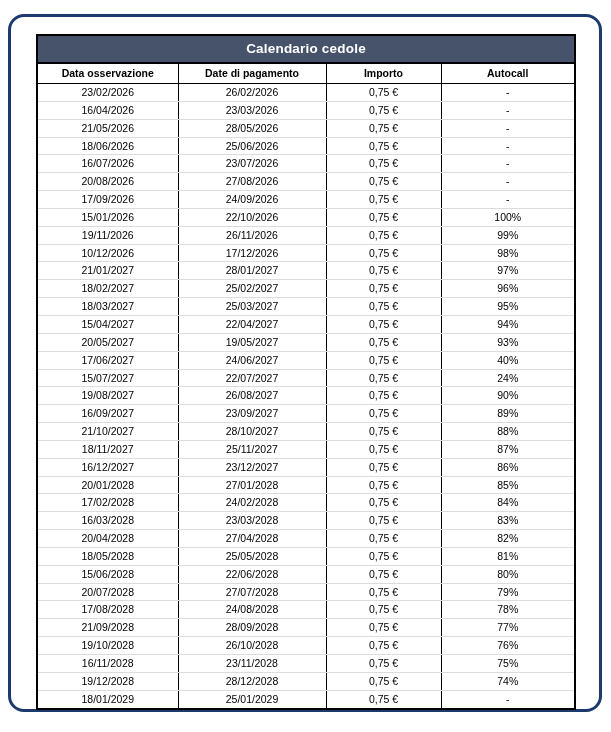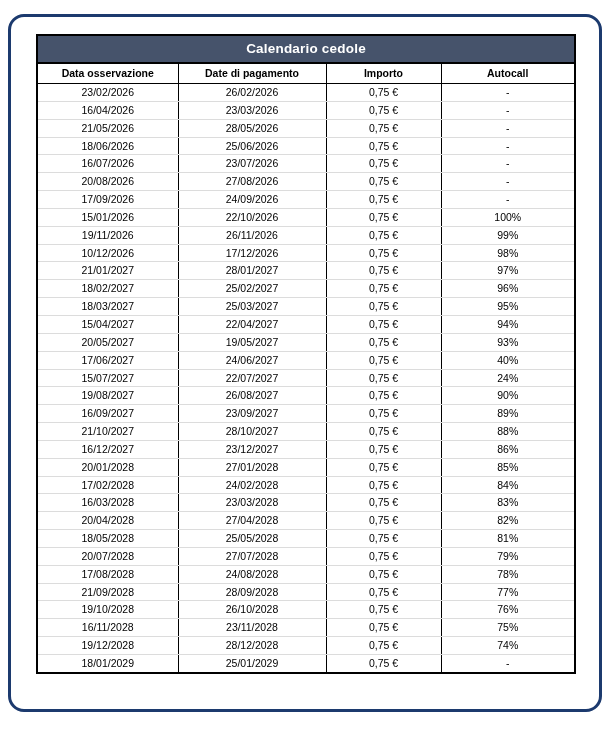--- a/index.html
+++ b/index.html
@@ -294,20 +294,26 @@
         <td class="data-cell">0,75 €</td>
         <td class="data-cell last">89%</td>
       </tr>
       <tr>
         <td class="data-cell">21/10/2027</td>
         <td class="data-cell">28/10/2027</td>
         <td class="data-cell">0,75 €</td>
         <td class="data-cell last">88%</td>
       </tr>
       <tr>
+        <td class="data-cell">18/11/2027</td>
+        <td class="data-cell">25/11/2027</td>
+        <td class="data-cell">0,75 €</td>
+        <td class="data-cell last">87%</td>
+      </tr>
+      <tr>
         <td class="data-cell">16/12/2027</td>
         <td class="data-cell">23/12/2027</td>
         <td class="data-cell">0,75 €</td>
         <td class="data-cell last">86%</td>
       </tr>
       <tr>
         <td class="data-cell">20/01/2028</td>
         <td class="data-cell">27/01/2028</td>
         <td class="data-cell">0,75 €</td>
         <td class="data-cell last">85%</td>
@@ -328,20 +334,26 @@
         <td class="data-cell">20/04/2028</td>
         <td class="data-cell">27/04/2028</td>
         <td class="data-cell">0,75 €</td>
         <td class="data-cell last">82%</td>
       </tr>
       <tr>
         <td class="data-cell">18/05/2028</td>
         <td class="data-cell">25/05/2028</td>
         <td class="data-cell">0,75 €</td>
         <td class="data-cell last">81%</td>
+      </tr>
+      <tr>
+        <td class="data-cell">15/06/2028</td>
+        <td class="data-cell">22/06/2028</td>
+        <td class="data-cell">0,75 €</td>
+        <td class="data-cell last">80%</td>
       </tr>
       <tr>
         <td class="data-cell">20/07/2028</td>
         <td class="data-cell">27/07/2028</td>
         <td class="data-cell">0,75 €</td>
         <td class="data-cell last">79%</td>
       </tr>
       <tr>
         <td class="data-cell">17/08/2028</td>
         <td class="data-cell">24/08/2028</td>

